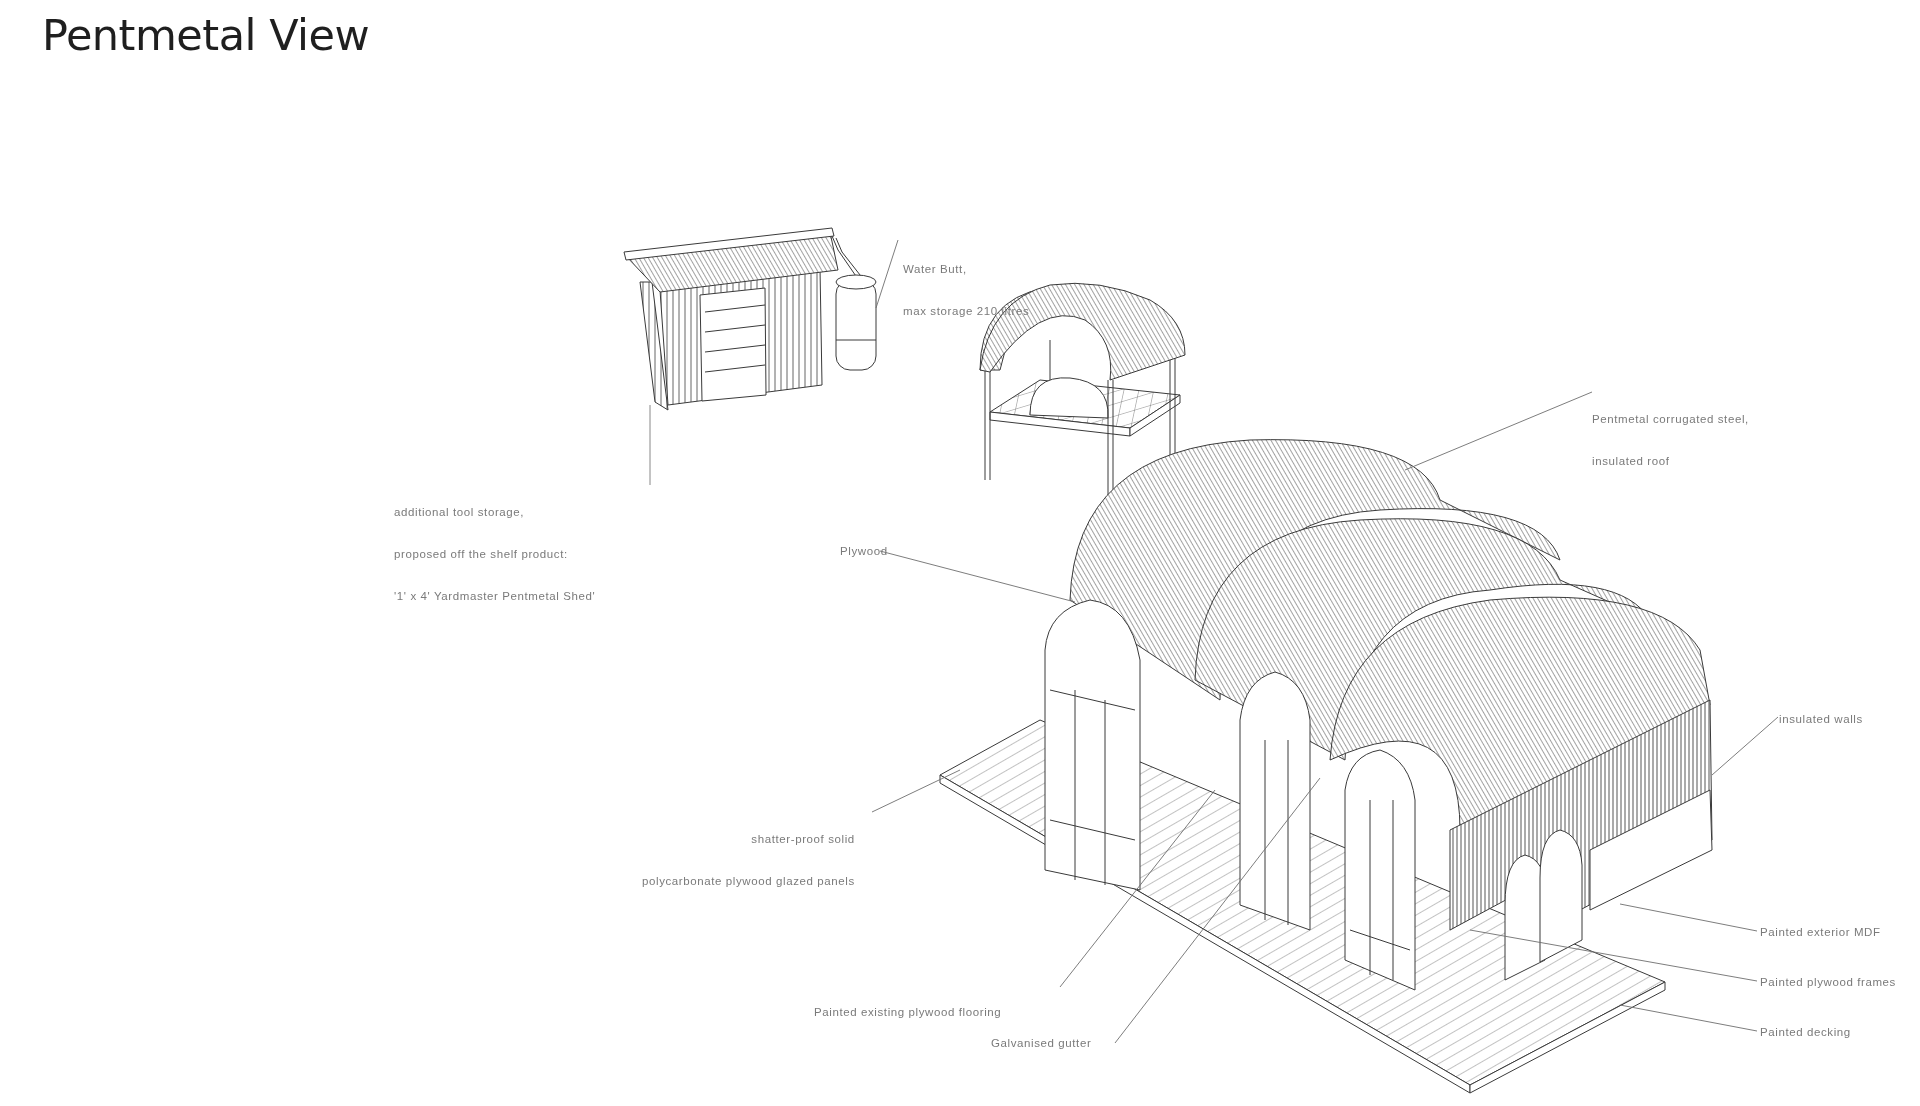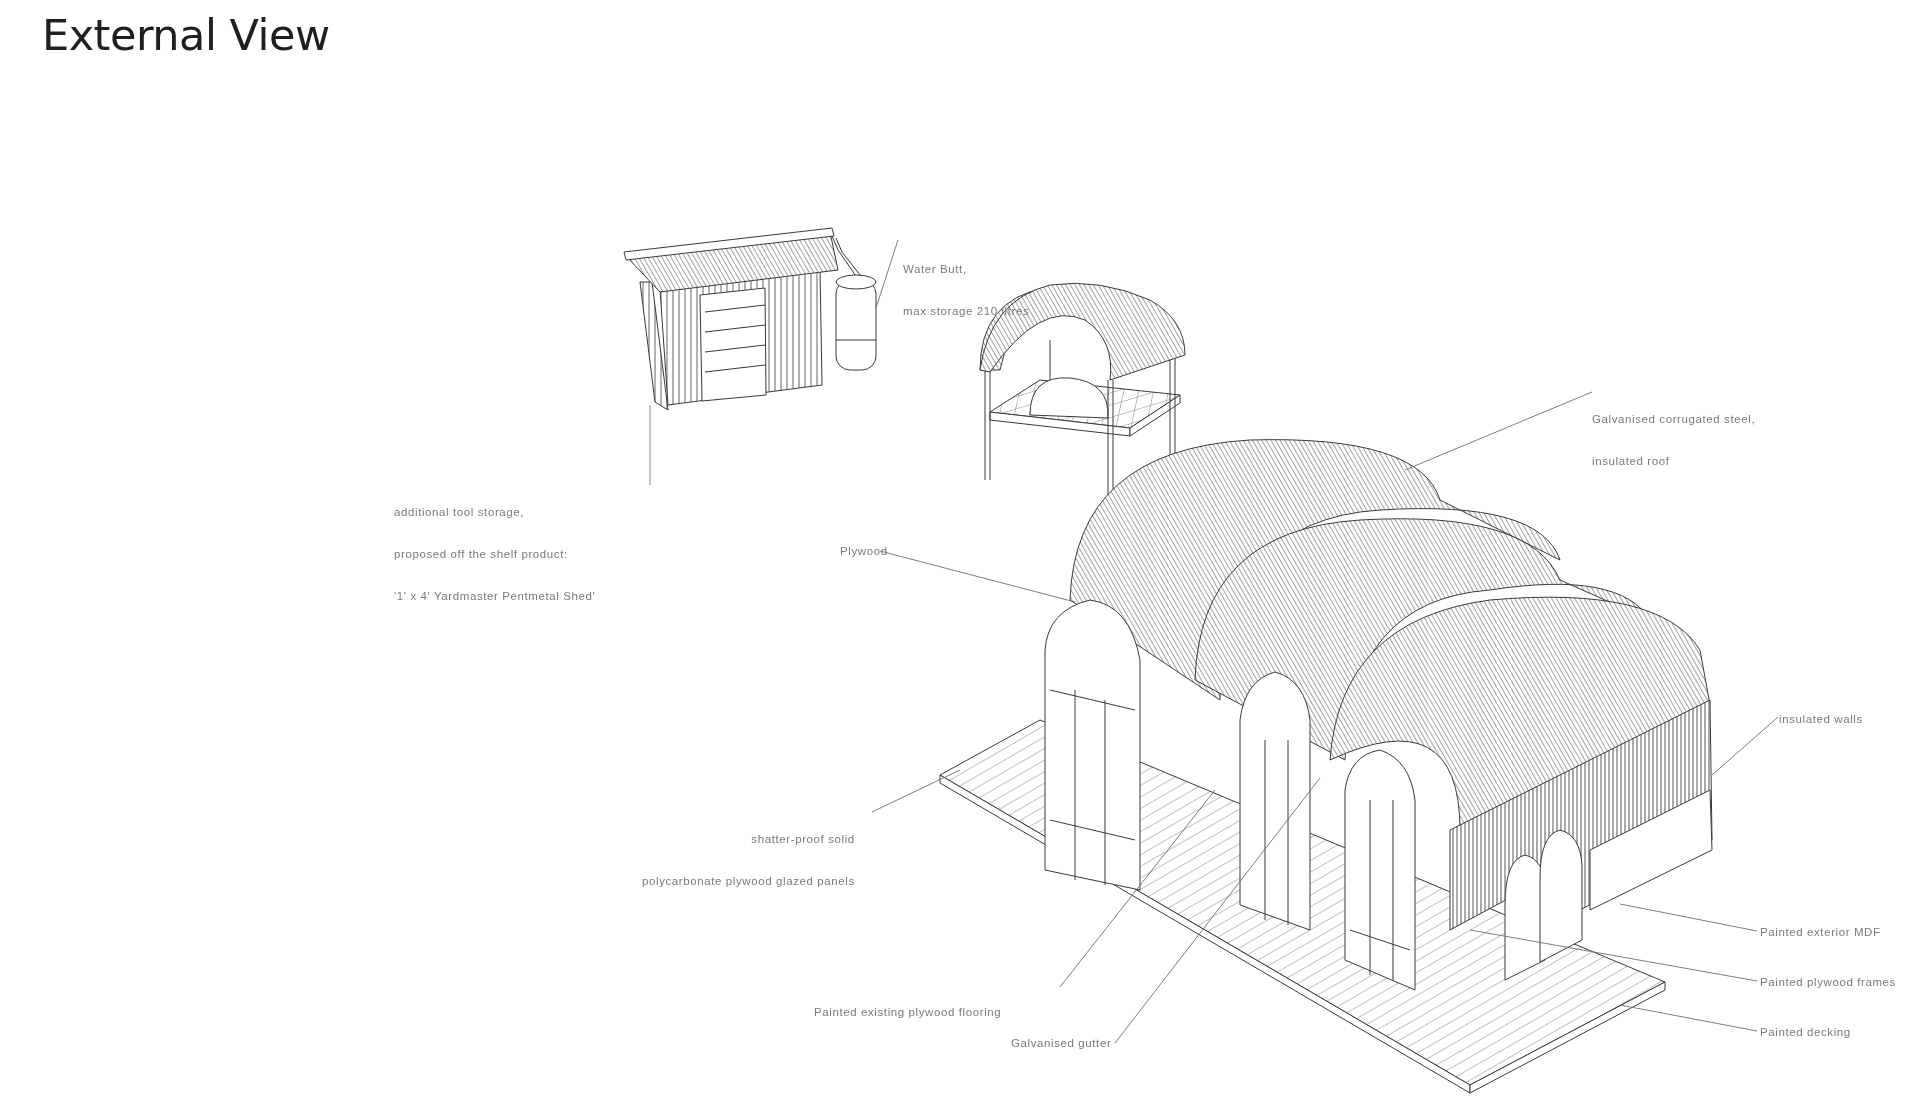--- a/index.html
+++ b/index.html
@@ -5,21 +5,21 @@
   html, body { margin: 0; padding: 0; background: #ffffff; }
   body { width: 1920px; height: 1106px; position: relative; overflow: hidden; font-family: "DejaVu Sans", sans-serif; }
   .page-title { position: absolute; left: 42px; top: 10px; margin: 0; font-family: "DejaVu Sans", sans-serif; font-weight: 500; font-size: 43px; letter-spacing: -0.5px; color: #1f1f1f; }
   svg.drawing { position: absolute; left: 0; top: 0; }
   .lbl { position: absolute; font-family: Liberation Sans, sans-serif; font-size: 11.5px; line-height: 14px; color: #7a7a7a; white-space: pre; letter-spacing: 0.6px; }
   .lbl span { display: block; }
 </style>
 </head>
 <body>
 
-<h1 class="page-title">External View</h1>
+<h1 class="page-title">Pentmetal View</h1>
 
 <svg class="drawing" width="1920" height="1106" viewBox="0 0 1920 1106">
   <defs>
     <pattern id="corr" width="4" height="4" patternUnits="userSpaceOnUse" patternTransform="rotate(-30)">
       <rect width="4" height="4" fill="#fff"></rect>
       <line x1="0" y1="0" x2="0" y2="4" stroke="#555" stroke-width="1.1"></line>
     </pattern>
     <pattern id="vert" width="4" height="4" patternUnits="userSpaceOnUse">
       <rect width="4" height="4" fill="#fff"></rect>
       <line x1="1" y1="0" x2="1" y2="4" stroke="#555" stroke-width="1"></line>
@@ -119,30 +119,30 @@
   <span>max storage 210 litres</span>
 </div>
 
 <div class="lbl" style="left:394px;top:477px;">
   <span>additional tool storage,</span>
   <span>proposed off the shelf product:</span>
   <span>'1' x 4' Yardmaster Pentmetal Shed'</span>
 </div>
 
 <div class="lbl" style="left:1592px;top:384px;">
-  <span>Galvanised corrugated steel,</span>
+  <span>Pentmetal corrugated steel,</span>
   <span>insulated roof</span>
 </div>
 
 <div class="lbl" style="left:840px;top:544px;text-align:center;">Plywood</div>
 
 <div class="lbl" style="left:1779px;top:712px;">insulated walls</div>
 
 <div class="lbl" style="left:642px;top:804px;text-align:right;">
   <span>shatter-proof solid</span>
   <span>polycarbonate plywood glazed panels</span>
 </div>
 
 <div class="lbl" style="left:1760px;top:925px;">Painted exterior MDF</div>
 <div class="lbl" style="left:1760px;top:975px;">Painted plywood frames</div>
 <div class="lbl" style="left:1760px;top:1025px;">Painted decking</div>
 <div class="lbl" style="left:814px;top:980px;margin-top:25px;">Painted existing plywood flooring</div>
-<div class="lbl" style="left:991px;top:1036px;margin-left:20px;">Galvanised gutter</div>
+<div class="lbl" style="left:991px;top:1036px;">Galvanised gutter</div>
 
 </body></html>

